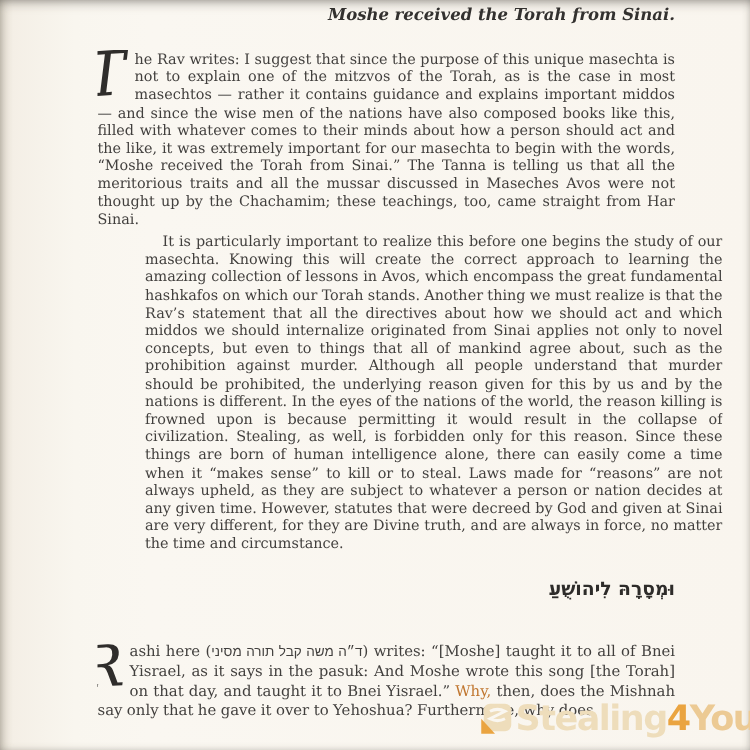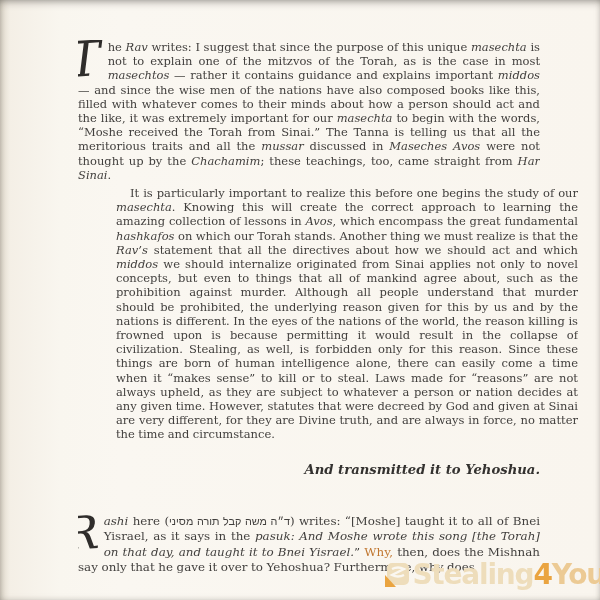--- a/index.html
+++ b/index.html
@@ -23,21 +23,21 @@
   }
   .eng-head{
     font-weight:bold; font-style:italic; font-size:13.2px; line-height:16px;
     text-align:right; color:#33312f;
   }
   .para{
     font-size:11.5px; line-height:14.2px;
     text-align:justify; word-spacing:-0.2px;
     color:#413f3d;
   }
-  .para .it{font-style:italic;}
+  .para .it{}
   .para .orange{color:#c0762f;}
   .para .he{font-family:Liberation Sans, sans-serif; direction:rtl; unicode-bidi:isolate; font-size:10.8px;}
   .p1{top:40px; height:146px; overflow:hidden;}
   .p2{top:186px; height:270px; overflow:hidden; text-indent:14px;margin-left:38px;}
   .p2 span{text-indent:0;}
   .hgroup1{top:5px;}
   .hgroup2{top:462px;}
   .p3{top:514px; height:62px; overflow:hidden; font-size:11.9px; line-height:15.3px;}
   .dropcap{
     float:left;
@@ -73,30 +73,31 @@
   .wm-light{color:#eeddbb;}
   .wm-orange{color:#eaa440;}
   .wm-mid{color:#ecca94;}
 </style>
 </head>
 <body>
 
 <div class="scan">
 
   <div class="block hgroup1">
+    <div class="eng-head">Moshe received the Torah from Sinai.</div>
   </div>
 
   <div class="block para p1">
     <span class="dropcap">T</span><span><span>he </span><span class="it">Rav</span><span> writes: I suggest that since the purpose of this unique </span><span class="it">masechta</span><span> is not to explain one of the mitzvos of the Torah, as is the case in most </span><span class="it">masechtos</span><span> — rather it contains guidance and explains important </span><span class="it">middos</span><span> — and since the wise men of the nations have also composed books like this, filled with whatever comes to their minds about how a person should act and the like, it was extremely important for our </span><span class="it">masechta</span><span> to begin with the words, “Moshe received the Torah from Sinai.” The Tanna is telling us that all the meritorious traits and all the </span><span class="it">mussar</span><span> discussed in </span><span class="it">Maseches Avos</span><span> were not thought up by the </span><span class="it">Chachamim</span><span>; these teachings, too, came straight from </span><span class="it">Har Sinai</span><span>.</span></span>
   </div>
 
   <div class="block para p2"><span>It is particularly important to realize this before one begins the study of our </span><span class="it">masechta</span><span>. Knowing this will create the correct approach to learning the amazing collection of lessons in </span><span class="it">Avos</span><span>, which encompass the great fundamental </span><span class="it">hashkafos</span><span> on which our Torah stands. Another thing we must realize is that the </span><span class="it">Rav’s</span><span> statement that all the directives about how we should act and which </span><span class="it">middos</span><span> we should internalize originated from Sinai applies not only to novel concepts, but even to things that all of mankind agree about, such as the prohibition against murder. Although all people understand that murder should be prohibited, the underlying reason given for this by us and by the nations is different. In the eyes of the nations of the world, the reason killing is frowned upon is because permitting it would result in the collapse of civilization. Stealing, as well, is forbidden only for this reason. Since these things are born of human intelligence alone, there can easily come a time when it “makes sense” to kill or to steal. Laws made for “reasons” are not always upheld, as they are subject to whatever a person or nation decides at any given time. However, statutes that were decreed by God and given at Sinai are very different, for they are Divine truth, and are always in force, no matter the time and circumstance.</span></div>
 
   <div class="block hgroup2">
-    <div class="eng-head">And transmitted it to Yehoshua.</div>
+    <div class="heb-head">וּמְסָרָהּ לִיהוֹשֻׁעַ</div>
   </div>
 
   <div class="block para p3">
     <span class="dropcap r">R</span><span><span class="it">ashi</span><span> here (</span><span class="he">ד״ה משה קבל תורה מסיני</span><span>) writes: “[Moshe] taught it to all of Bnei Yisrael, as it says in the </span><span class="it">pasuk: And Moshe wrote this song [the Torah] on that day, and taught it to Bnei Yisrael.</span><span>” </span><span class="orange">Why,</span><span> then, does the Mishnah say only that he gave it over to Yehoshua? Furthermore, why does</span></span>
   </div>
 
 
   <div class="watermark">
     <svg width="26" height="26" viewBox="0 0 26 26">
       <rect x="3" y="1" width="22" height="22" rx="5" fill="#eeddbb"></rect>

